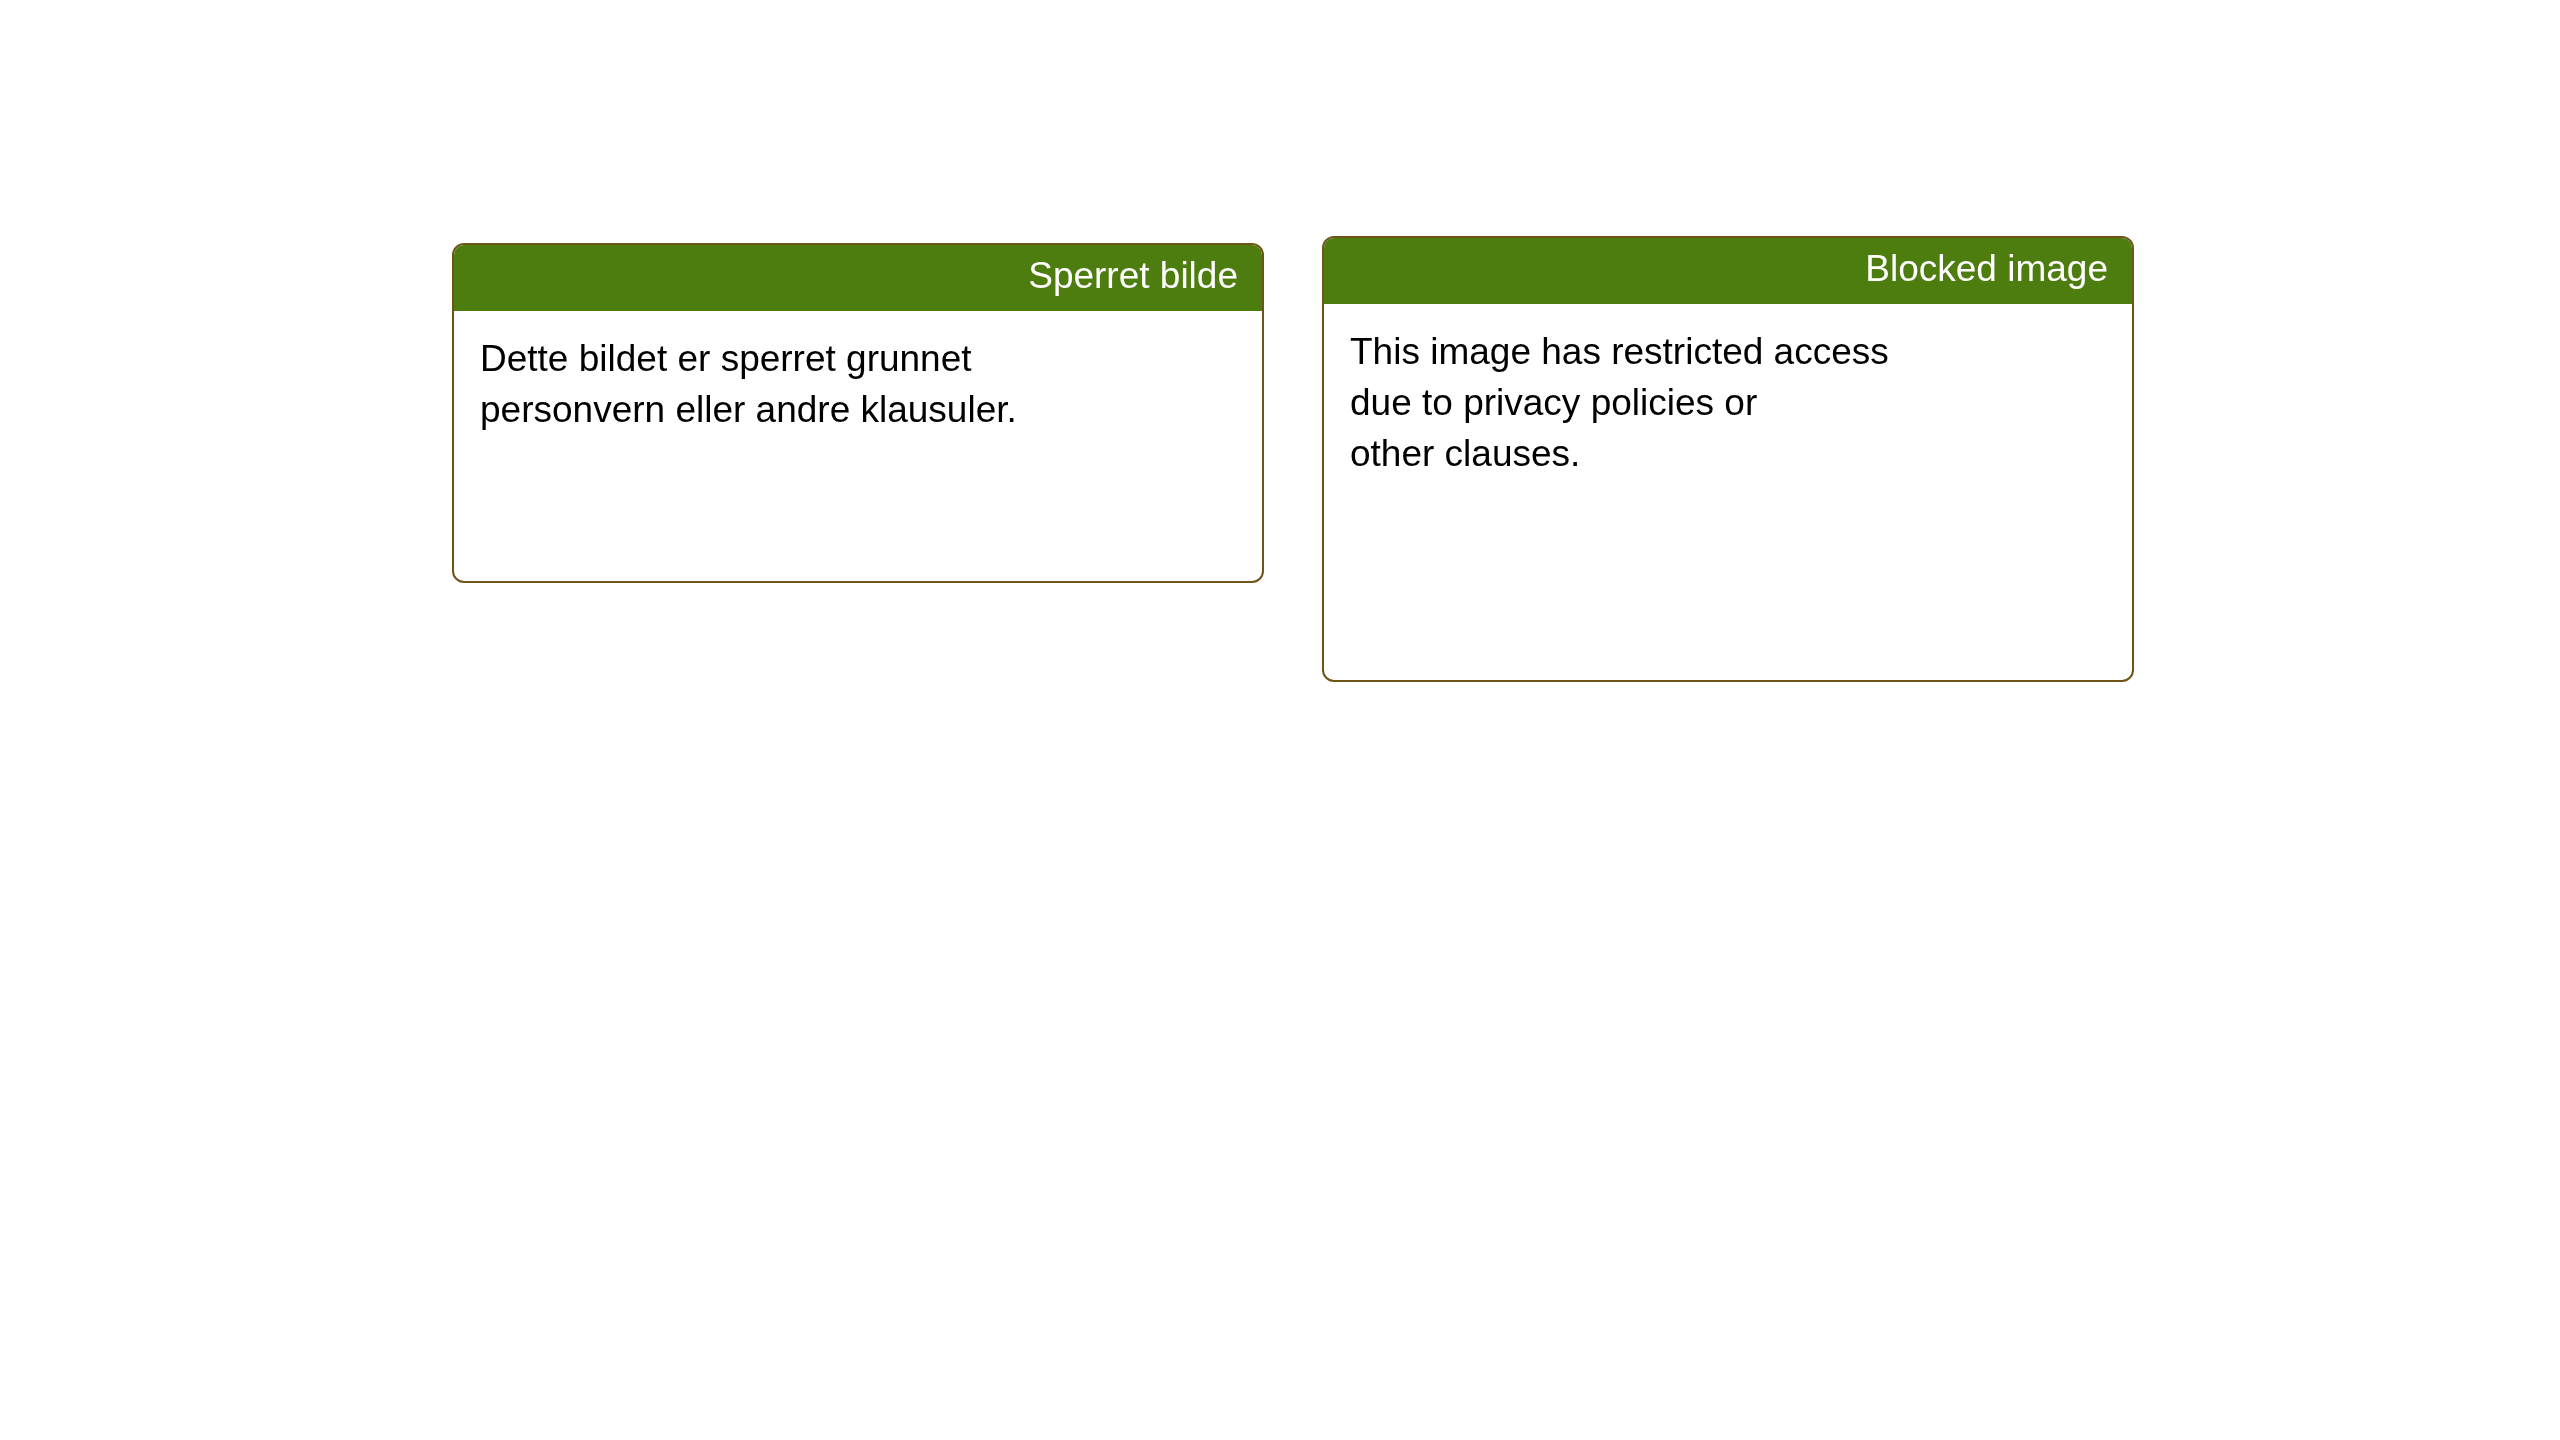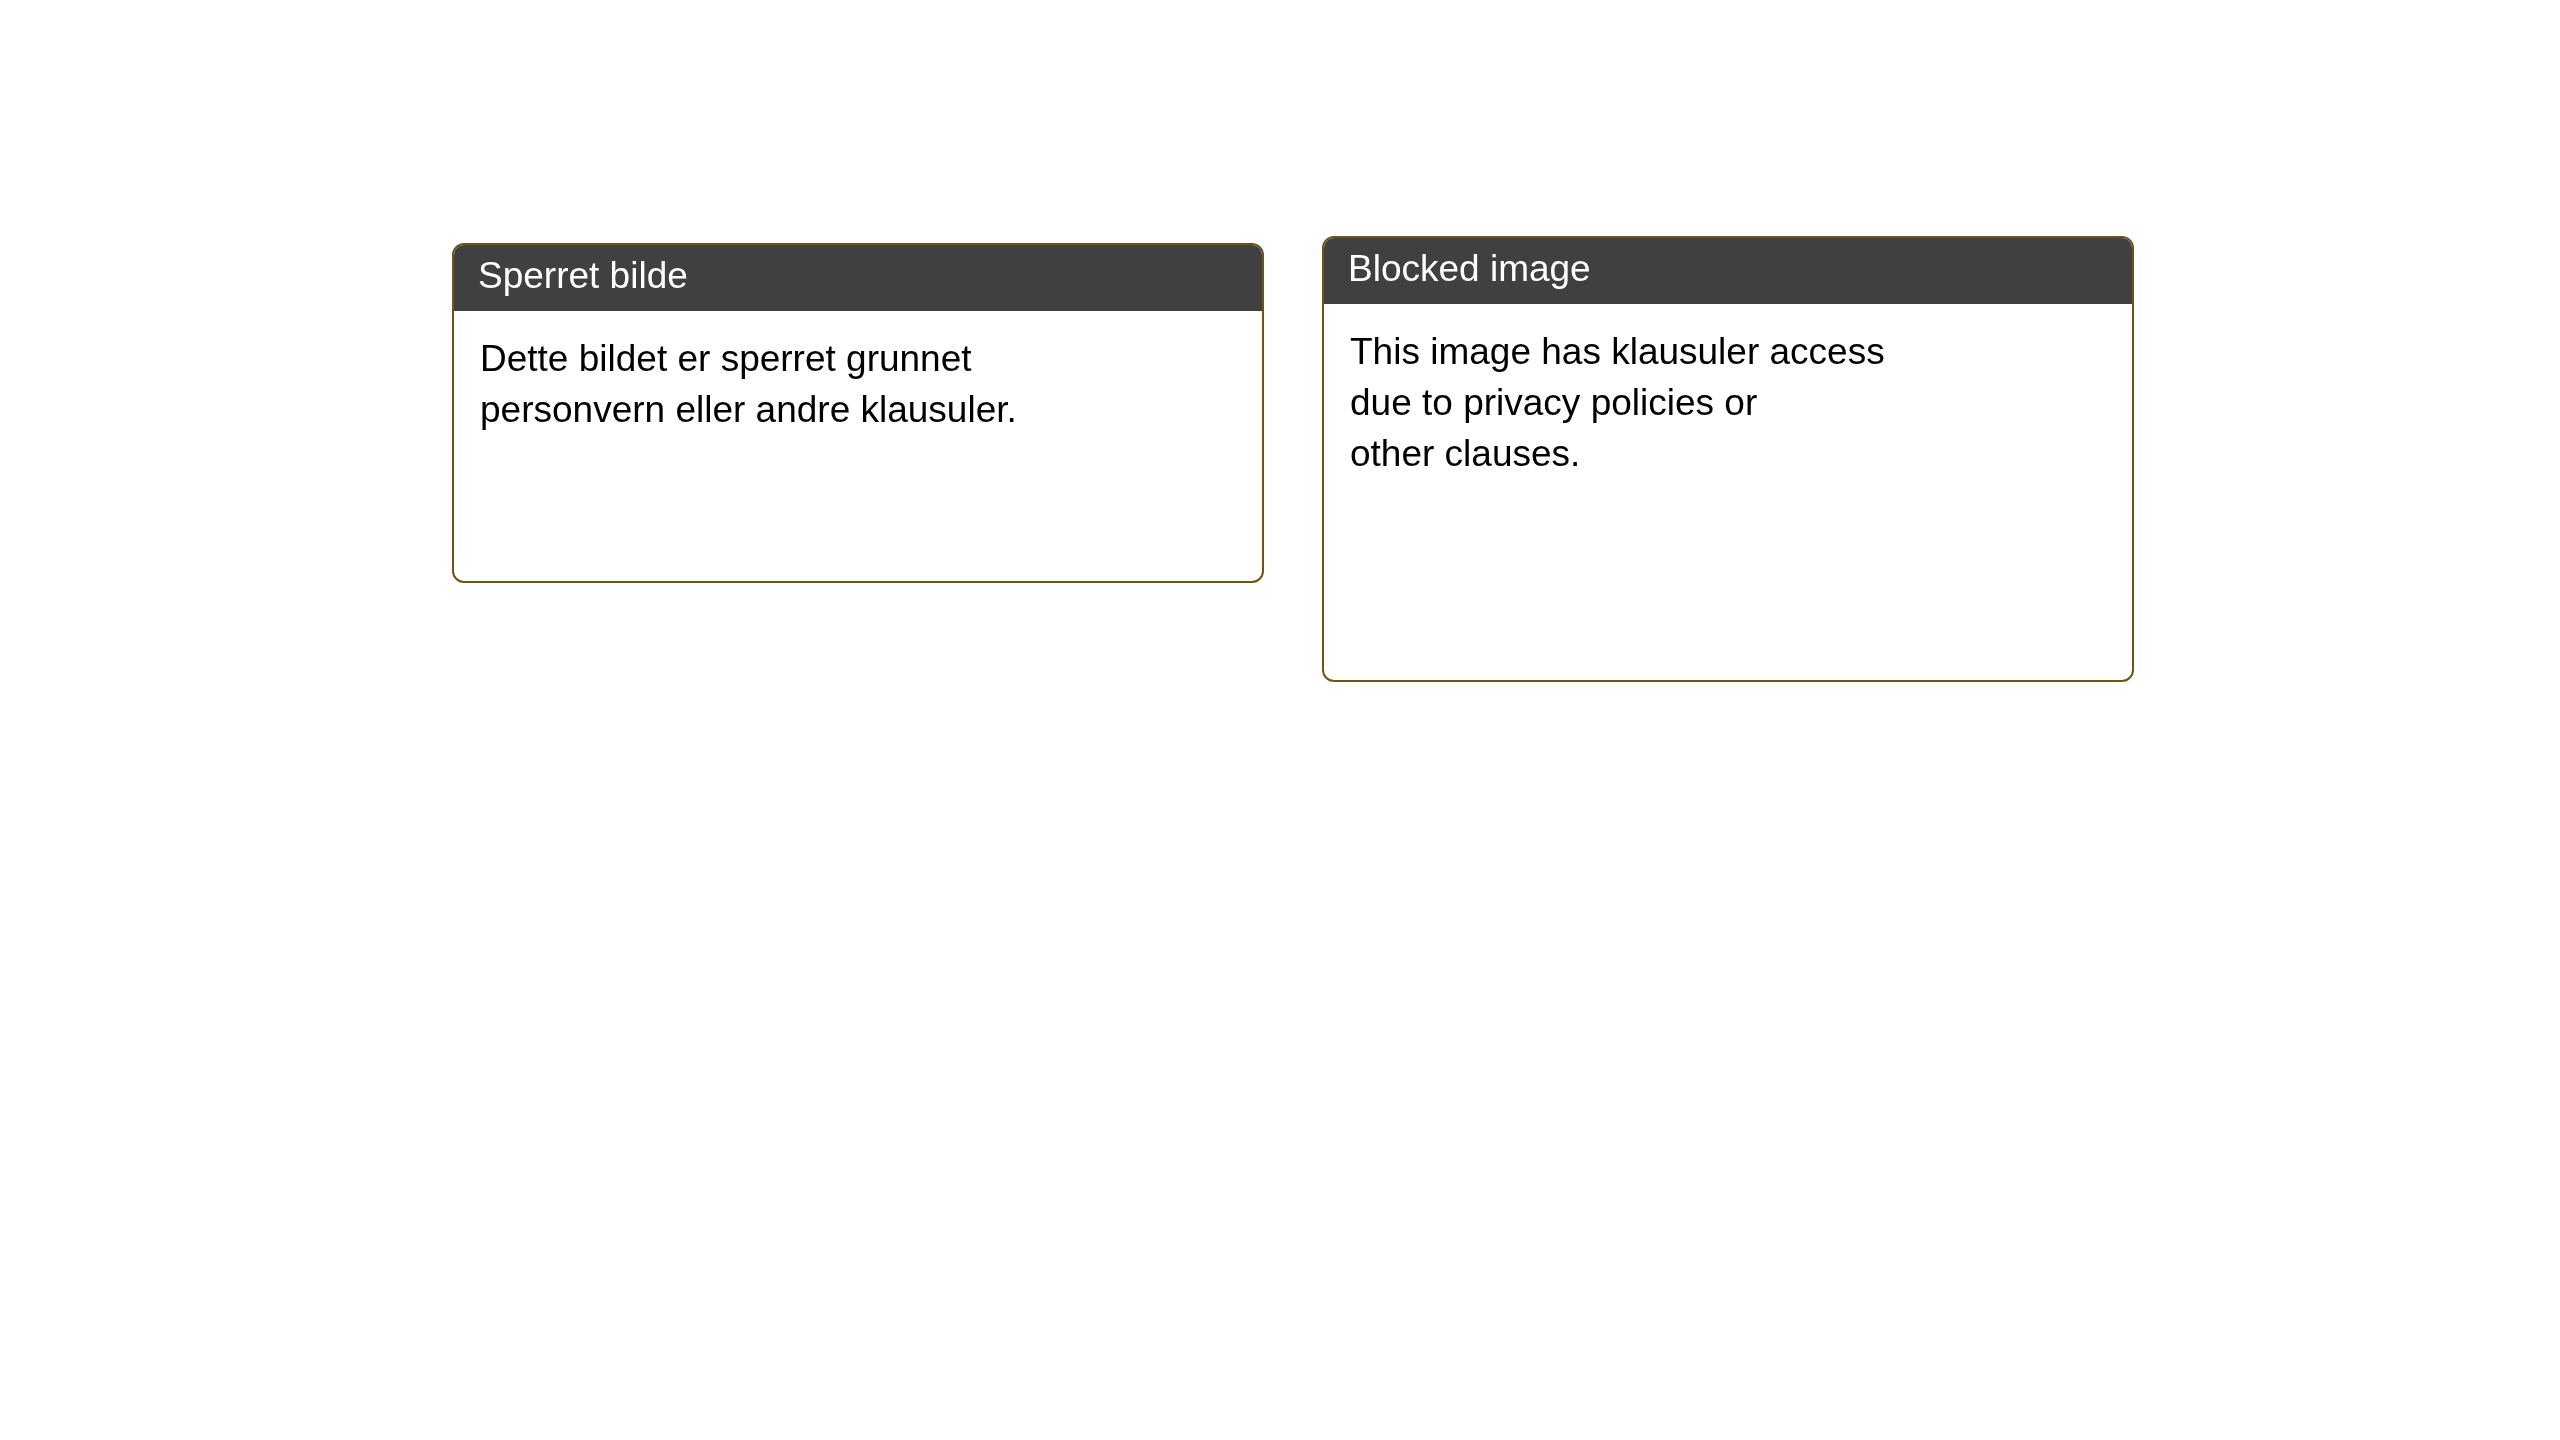--- a/index.html
+++ b/index.html
@@ -23,26 +23,27 @@
   .notice-card {
     position: absolute;
     box-sizing: border-box;
     background: #ffffff;
     border: 2px solid #6f5418;
     border-radius: 12px;
     overflow: hidden;
   }
   .notice-card .card-header {
     box-sizing: border-box;
-    background: #404040;
+    background: #4d7c0f;
     color: #ffffff;
     font-size: 37px;
     line-height: 1.1;
     padding: 11px 24px 14px 24px;
     white-space: nowrap;
+    text-align: right;
   }
   .notice-card .card-body {
     box-sizing: border-box;
     color: #000000;
     font-size: 37px;
     line-height: 1.38;
     padding: 22px 24px 24px 26px;
     white-space: pre-line;
   }
   
@@ -65,18 +66,18 @@
 <div class="canvas">
 
   <div class="notice-card" id="card-no">
     <div class="card-header">Sperret bilde</div>
     <div class="card-body">Dette bildet er sperret grunnet
 personvern eller andre klausuler.</div>
   </div>
 
   <div class="notice-card" id="card-en">
     <div class="card-header">Blocked image</div>
-    <div class="card-body">This image has klausuler access
+    <div class="card-body">This image has restricted access
 due to privacy policies or
 other clauses.</div>
   </div>
 
 </div>
 
 </body></html>

